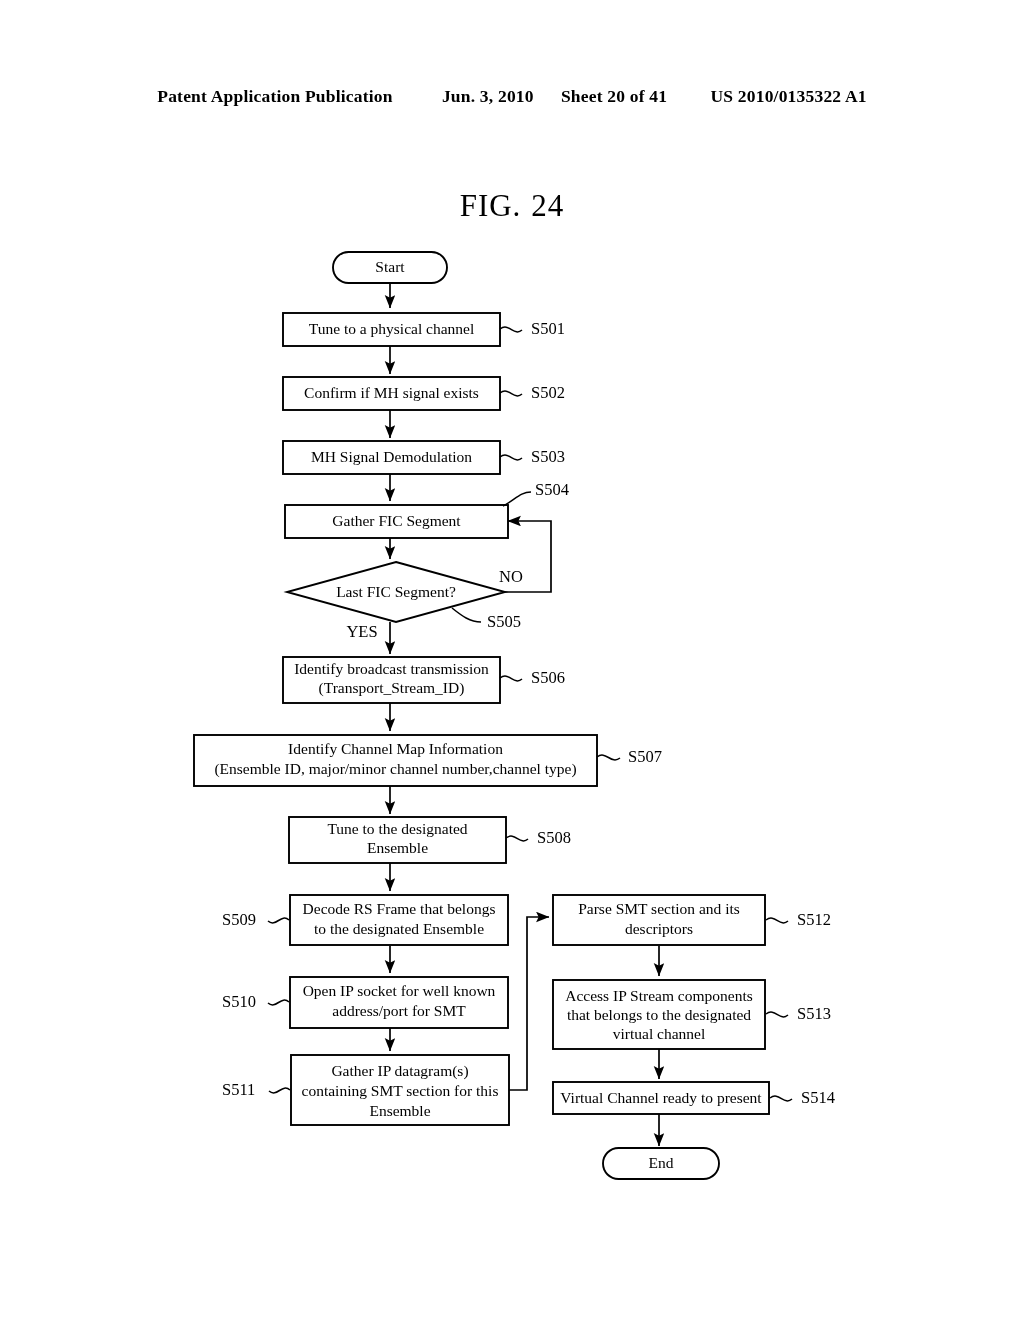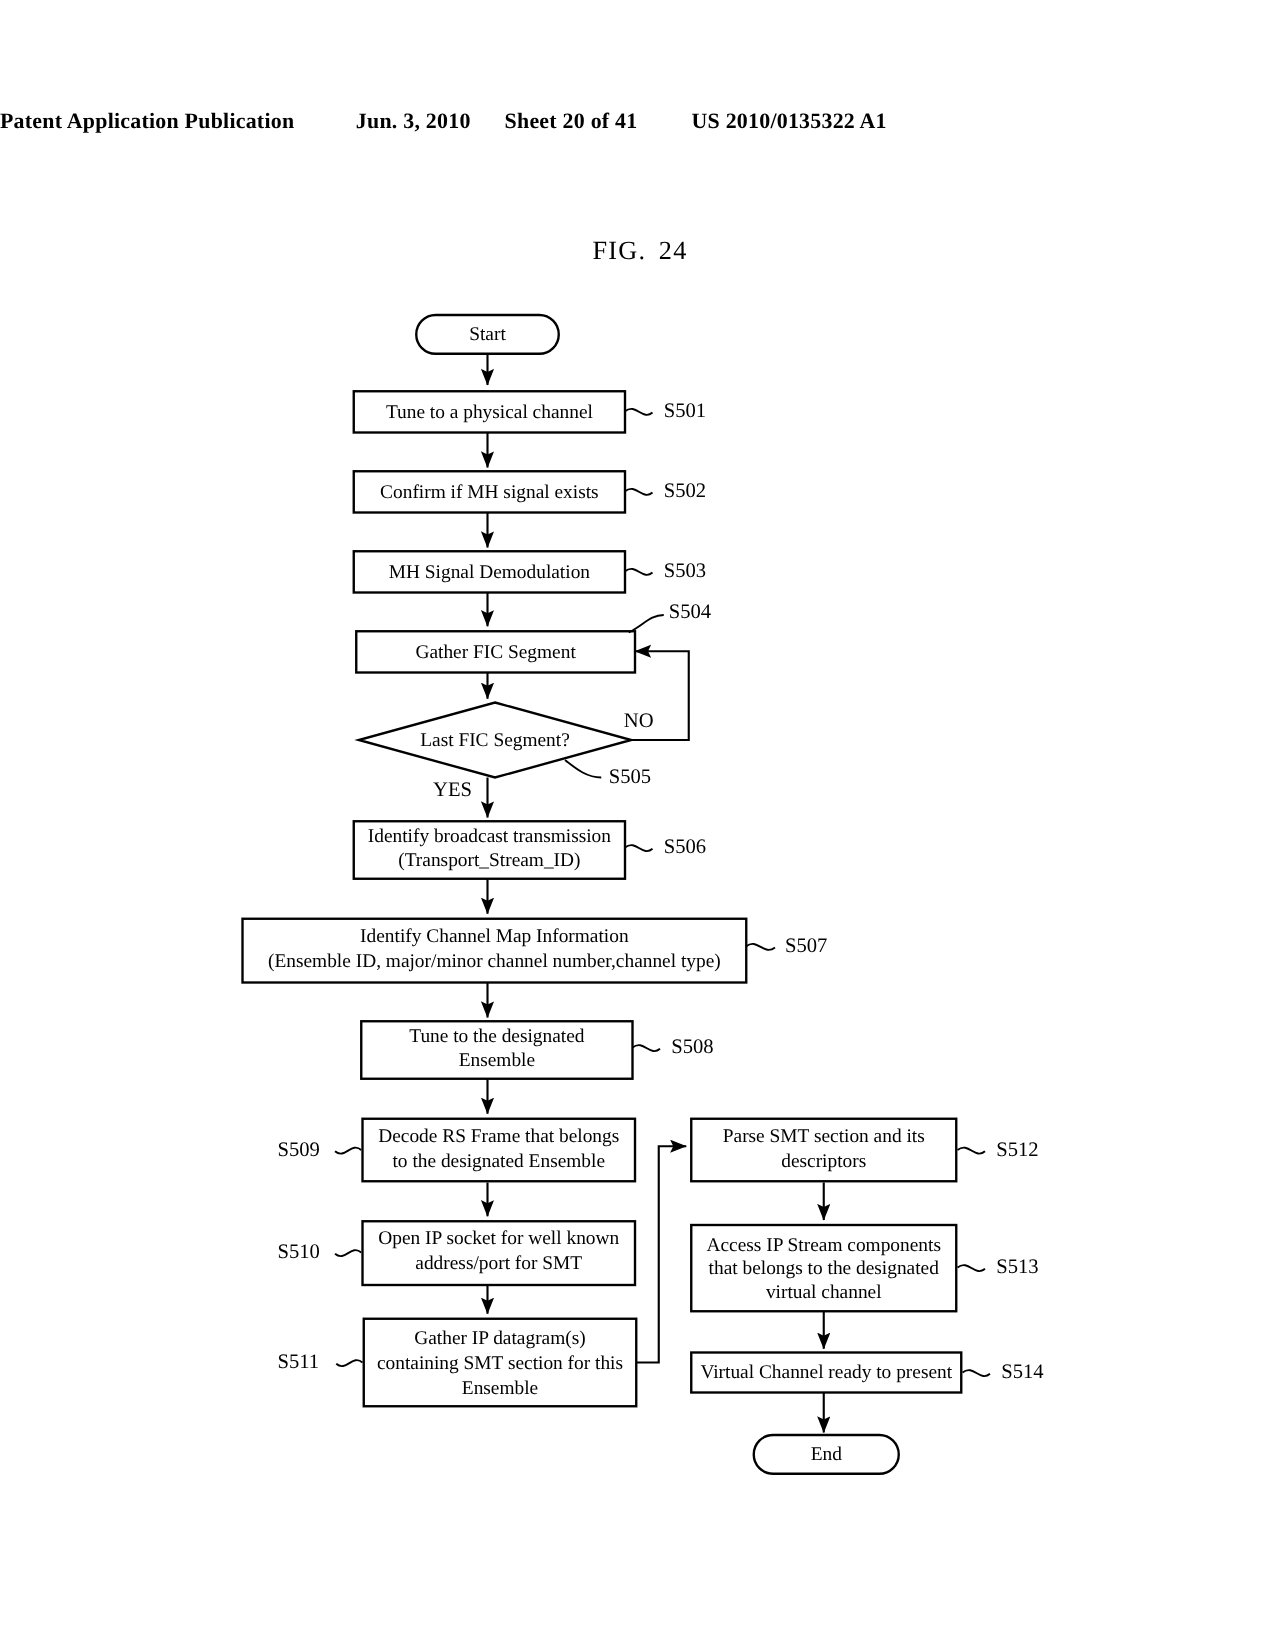--- a/index.html
+++ b/index.html
@@ -17,39 +17,40 @@
     font-family: "Liberation Serif", "DejaVu Serif", serif;
     color: #000000;
   }
 
   
   #pub-header {
     position: absolute;
     left: 0;
     top: 86px;
     width: 1024px;
+    text-align: center;
     font-family: "Liberation Serif", "DejaVu Serif", serif;
     font-weight: bold;
     font-size: 17.5px;
     letter-spacing: 0.2px;
     white-space: nowrap;
   }
   #pub-header span { display: inline-block; vertical-align: baseline; }
   .hdr-gap-a { width: 40px; display: inline-block; }
   .hdr-gap-b { width: 18px; display: inline-block; }
   .hdr-gap-c { width: 34px; display: inline-block; }
 
   
   #fig-title {
     position: absolute;
     left: 0;
     top: 188px;
     width: 1024px;
     text-align: center;
-    font-size: 21px;
+    font-size: 31px;
     font-family: "Liberation Serif", "DejaVu Serif", serif;
     letter-spacing: 1px;
   }
   #fig-title .fig-word { font-variant: small-caps; }
   #fig-title .fig-num { margin-left: 10px; }
 
   
   #flow {
     position: absolute;
     left: 0;

